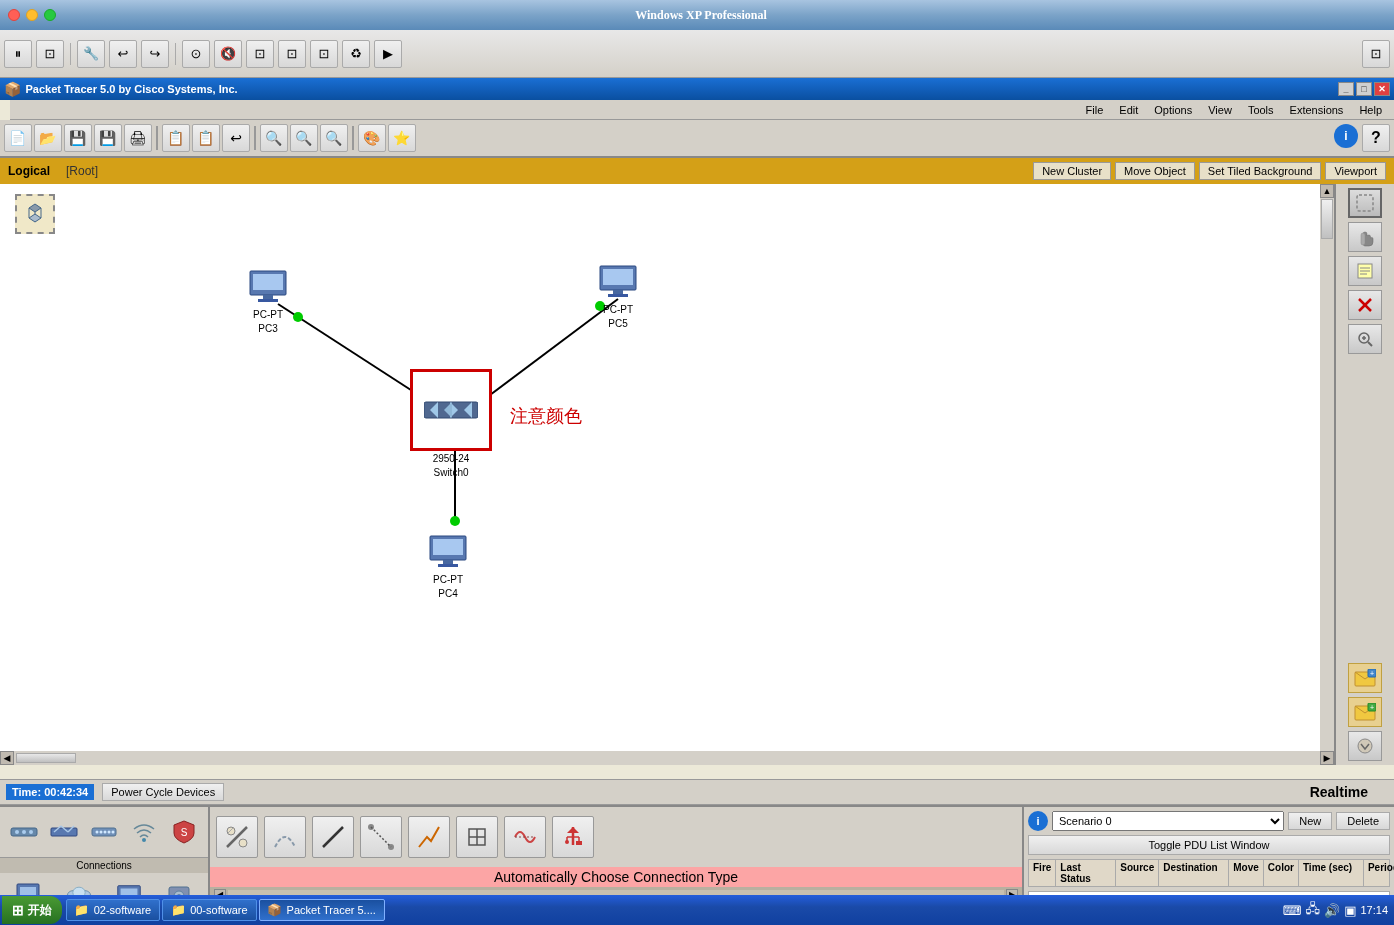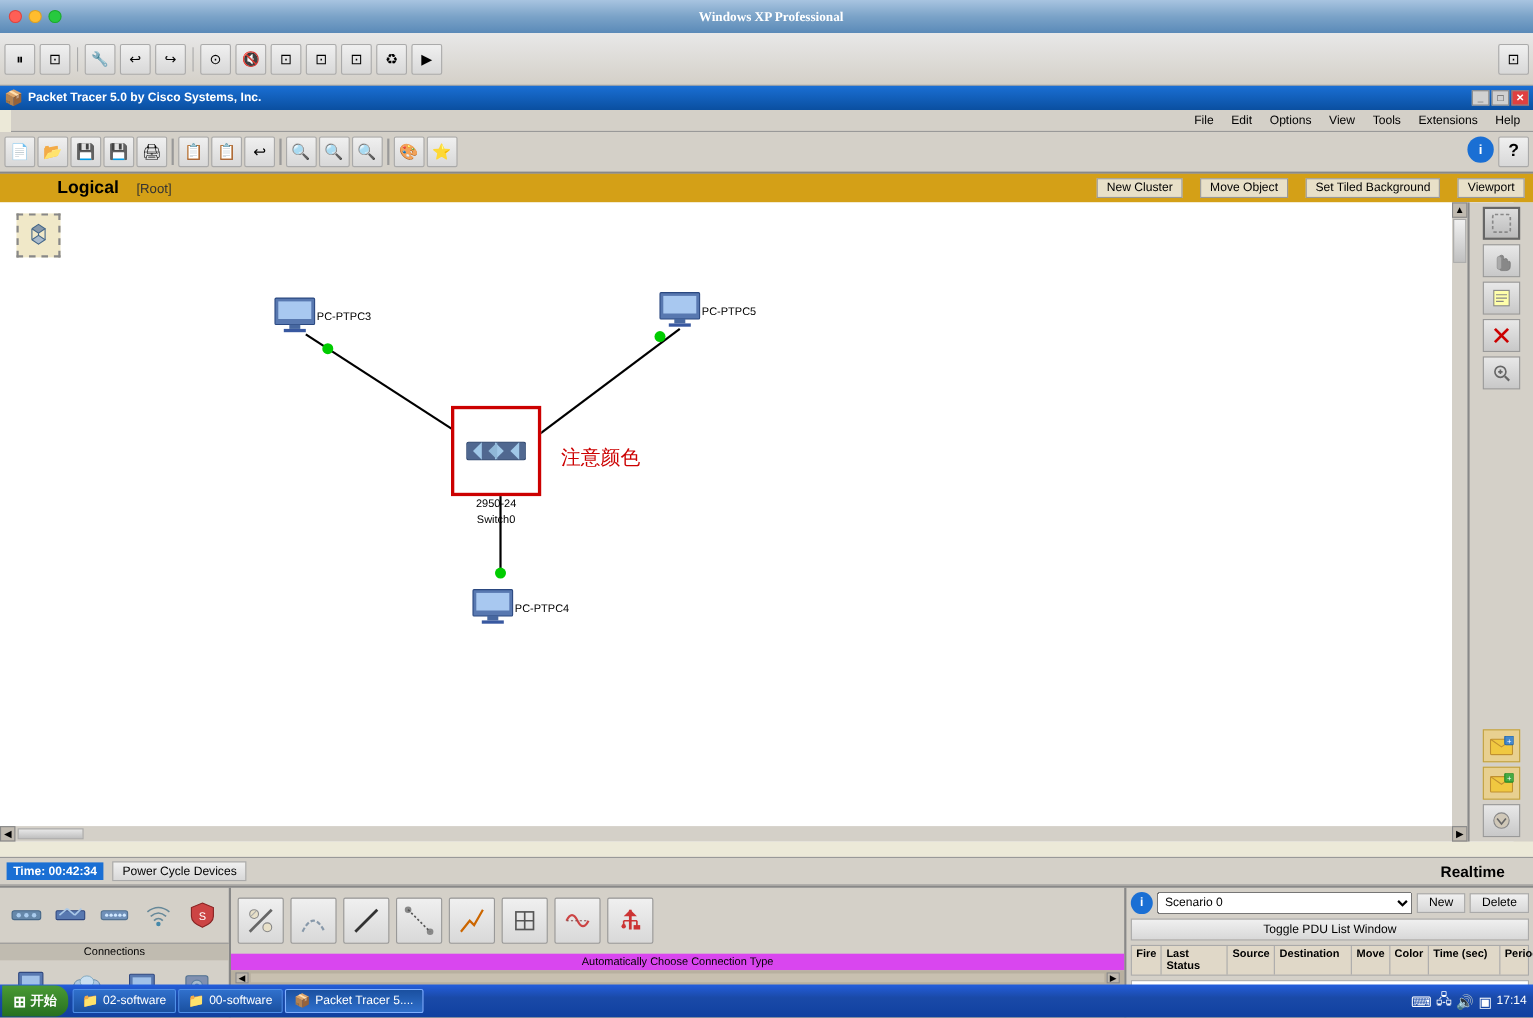--- a/index.html
+++ b/index.html
@@ -38,34 +38,34 @@
 
     
     .toolbar { position: absolute; top: 120px; left: 0; right: 0; height: 38px; background: #d4d0c8; display: flex; align-items: center; padding: 2px 4px; gap: 2px; border-bottom: 2px solid #888; }
     .toolbar-btn { width: 28px; height: 28px; background: linear-gradient(to bottom, #f0f0f0, #d8d8d8); border: 1px solid #aaa; display: flex; align-items: center; justify-content: center; font-size: 14px; cursor: pointer; border-radius: 2px; }
     .toolbar-sep { width: 2px; height: 24px; background: #999; margin: 0 2px; }
     .toolbar-right { margin-left: auto; display: flex; gap: 4px; }
     .toolbar-info-btn { width: 24px; height: 24px; background: #1a6fd4; border-radius: 50%; color: white; font-weight: bold; display: flex; align-items: center; justify-content: center; font-size: 12px; cursor: pointer; }
 
     
     .workspace-header { position: absolute; top: 158px; left: 0; right: 0; height: 26px; background: #d4a017; display: flex; align-items: center; padding: 0 8px; gap: 8px; }
-    .workspace-label { font-size: 16px; font-weight: bold; color: #000; margin-left: 44px; }
+    .workspace-label { font-size: 12px; font-weight: bold; color: #000; }
     .workspace-path { font-size: 12px; color: #333; margin-left: 8px; }
-    .workspace-actions { margin-left: auto; display: flex; gap: 16px; }
+    .workspace-actions { margin-left: auto; display: flex; gap: 4px; }
     .ws-action-btn { padding: 2px 8px; font-size: 11px; background: #e8e0c8; border: 1px solid #999; cursor: pointer; }
 
     
     .workspace { position: absolute; top: 184px; left: 0; right: 18px; bottom: 160px; background: #fff; overflow: hidden; }
 
     
     .cluster-icon { position: absolute; top: 10px; left: 10px; width: 50px; height: 50px; display: flex; flex-direction: column; align-items: center; cursor: pointer; }
     .cluster-box { width: 40px; height: 40px; background: #f0e8c8; border: 2px dashed #888; display: flex; align-items: center; justify-content: center; }
 
     
-    .device { position: absolute; display: flex; flex-direction: row; align-items: center; cursor: pointer; }
+    .device { position: absolute; display: flex; flex-direction: column; align-items: center; cursor: pointer; }
     .device-label { font-size: 10px; color: #000; text-align: center; line-height: 1.2; margin-top: 2px; }
 
     
     .annotation { position: absolute; font-size: 18px; font-weight: normal; color: #cc0000; }
 
     
     .connections-svg { position: absolute; top: 0; left: 0; width: 100%; height: 100%; pointer-events: none; }
 
     
     .side-tools { position: absolute; top: 184px; right: 18px; width: 42px; bottom: 160px; background: #d4d0c8; border-left: 2px solid #888; display: flex; flex-direction: column; align-items: center; padding: 4px 2px; gap: 4px; }
@@ -82,21 +82,21 @@
     .device-category-panel { width: 210px; display: flex; flex-direction: column; border-right: 2px solid #888; }
     .device-icons-row { display: flex; align-items: center; justify-content: space-around; padding: 4px; height: 50px; }
     .dev-icon { width: 30px; height: 28px; display: flex; align-items: center; justify-content: center; cursor: pointer; font-size: 18px; }
     .connections-label { text-align: center; font-size: 10px; background: #c0bbb0; padding: 2px; border-top: 1px solid #999; }
     .device-icons-row2 { display: flex; align-items: center; justify-content: space-around; padding: 4px; height: 46px; }
 
     
     .connection-types-panel { flex: 1; display: flex; flex-direction: column; border-right: 2px solid #888; }
     .conn-types-row { display: flex; align-items: center; padding: 6px; gap: 6px; height: 60px; }
     .conn-icon { width: 42px; height: 42px; background: linear-gradient(to bottom, #f0f0f0, #d8d8d8); border: 1px solid #999; display: flex; align-items: center; justify-content: center; font-size: 20px; cursor: pointer; border-radius: 2px; }
-    .conn-label { text-align: center; font-size: 10px; padding: 2px 6px; background: #d946ef; }
+    .conn-label { text-align: center; font-size: 14px; padding: 2px 6px; background: #fca5a5; }
     .conn-hscroll { height: 14px; background: #b8b0a0; display: flex; align-items: center; padding: 0 4px; }
 
     
     .scenario-panel { width: 370px; display: flex; flex-direction: column; padding: 4px; gap: 4px; }
     .scenario-top { display: flex; align-items: center; gap: 4px; }
     .scenario-select { flex: 1; padding: 2px; font-size: 11px; }
     .scenario-btns { display: flex; gap: 4px; }
     .scenario-btn { padding: 2px 10px; font-size: 11px; background: linear-gradient(to bottom, #f0f0f0, #d8d8d8); border: 1px solid #aaa; cursor: pointer; }
     .pdu-btn { padding: 3px 4px; font-size: 11px; background: linear-gradient(to bottom, #f0f0f0, #d8d8d8); border: 1px solid #aaa; cursor: pointer; }
     .info-circle { width: 20px; height: 20px; background: #1a6fd4; border-radius: 50%; color: white; display: flex; align-items: center; justify-content: center; font-size: 11px; font-weight: bold; }

